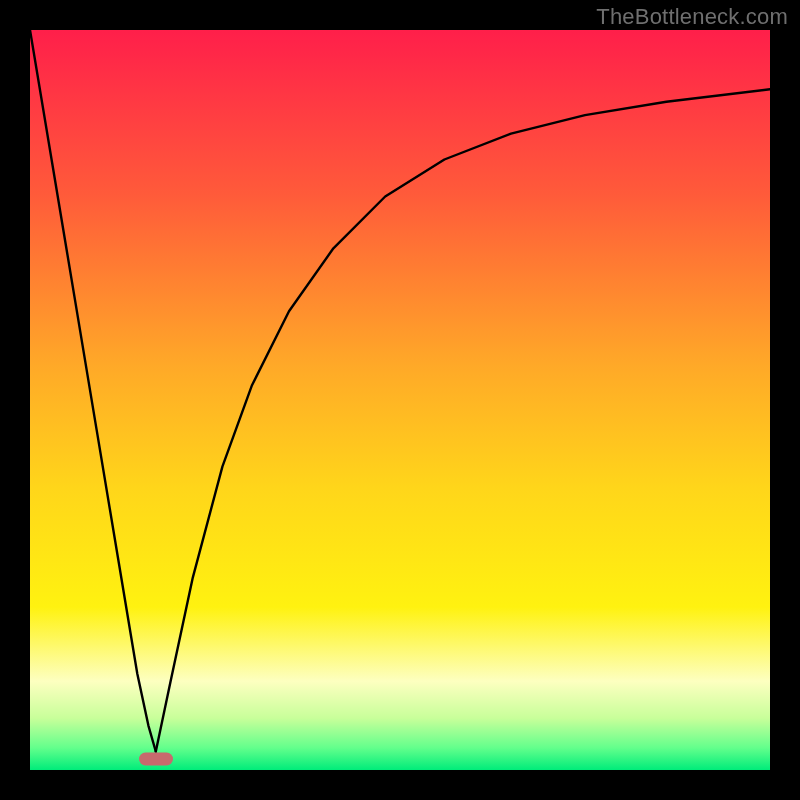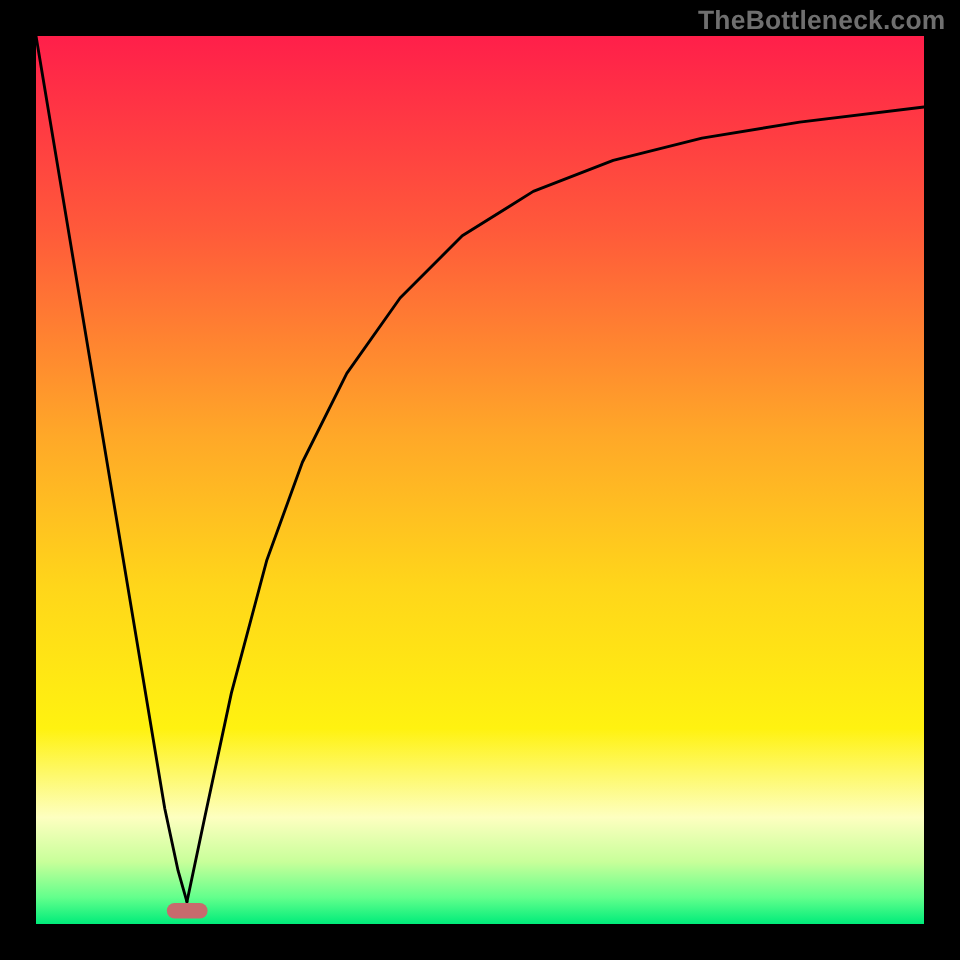--- a/index.html
+++ b/index.html
@@ -42,21 +42,21 @@
     border-radius: 7px;
     transform: translate(-50%, -50%);
   }
   .watermark {
     position: absolute;
     top: 4px;
     right: 12px;
     color: #6f6f6f;
     font-size: 22px;
     letter-spacing: 0.2px;
-    font-weight: 700;
+    font-weight: 400;
   }
 </style>
 </head>
 <body>
 
 <div class="frame">
 
   <div class="plot">
     <svg class="gradient" viewBox="0 0 740 740" preserveAspectRatio="none">
       <defs>

